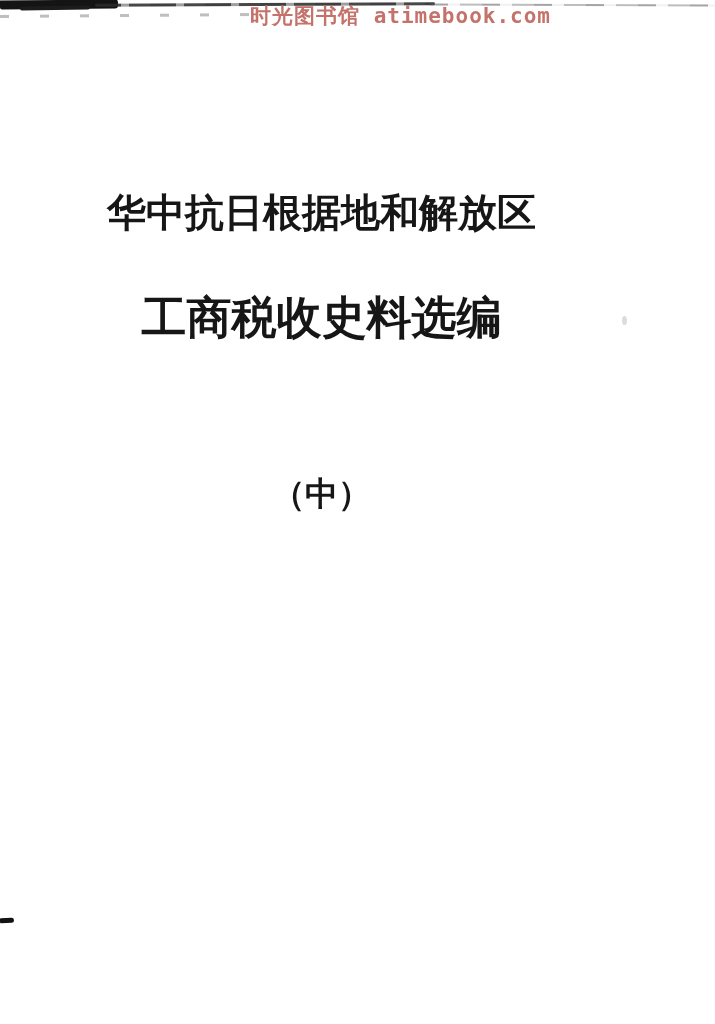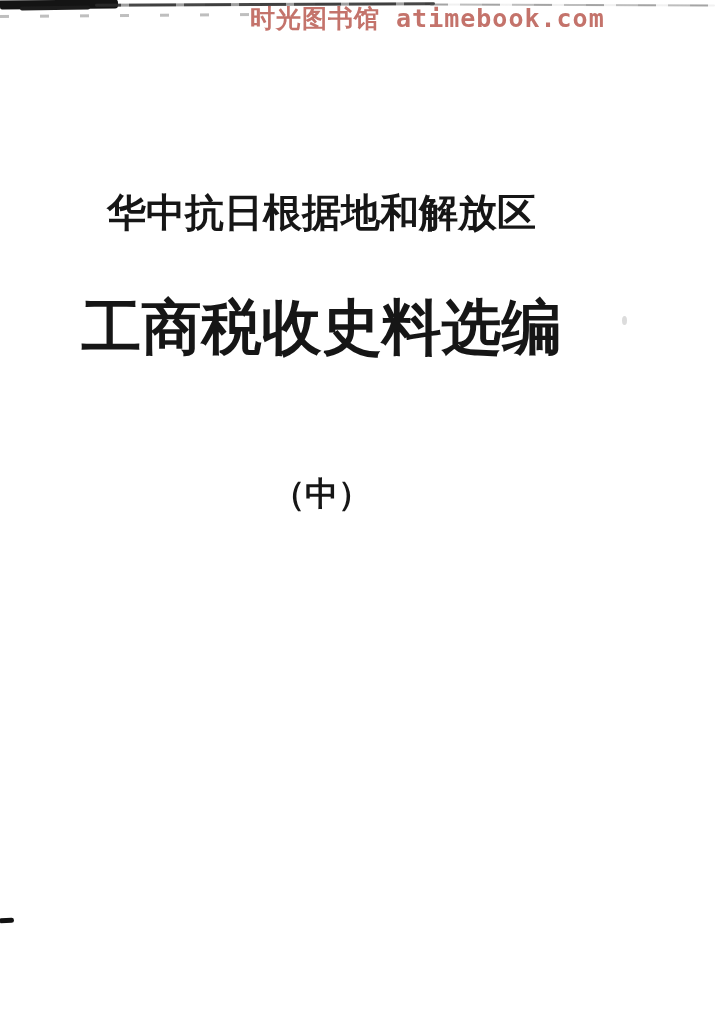--- a/index.html
+++ b/index.html
@@ -64,21 +64,21 @@
     left: 622px; top: 316px;
     width: 5px; height: 9px;
     background: #dcdcdc;
     border-radius: 50%;
   }
 
   
   .watermark {
     position: absolute;
     left: 250px; top: 2px;
-    font-size: 25px;
+    font-size: 21px;
     font-weight: bold;
     letter-spacing: 1px;
     color: #c4736b;
     font-family: "DejaVu Sans Mono", "DejaVu Sans", monospace, sans-serif;
     white-space: nowrap;
   }
 
   
   .cover-text {
     position: absolute;
@@ -90,21 +90,21 @@
     font-weight: bold;
     white-space: nowrap;
   }
   .subtitle {
     top: 186px;
     font-size: 39px;
     letter-spacing: 0px;
   }
   .title {
     top: 288px;
-    font-size: 60px;
+    font-size: 45px;
     letter-spacing: 0px;
   }
   .volume {
     top: 472px;
     font-size: 33px;
   }
   .publisher {
     top: 844px;
     font-size: 27px;
     letter-spacing: 9px;

